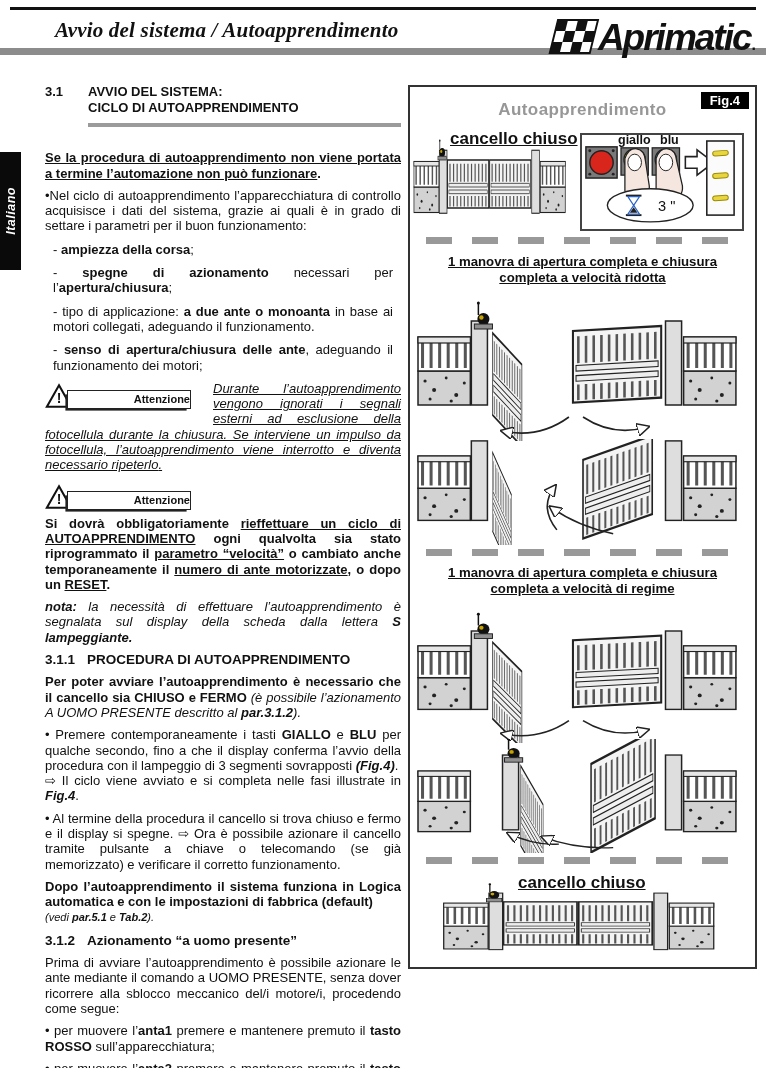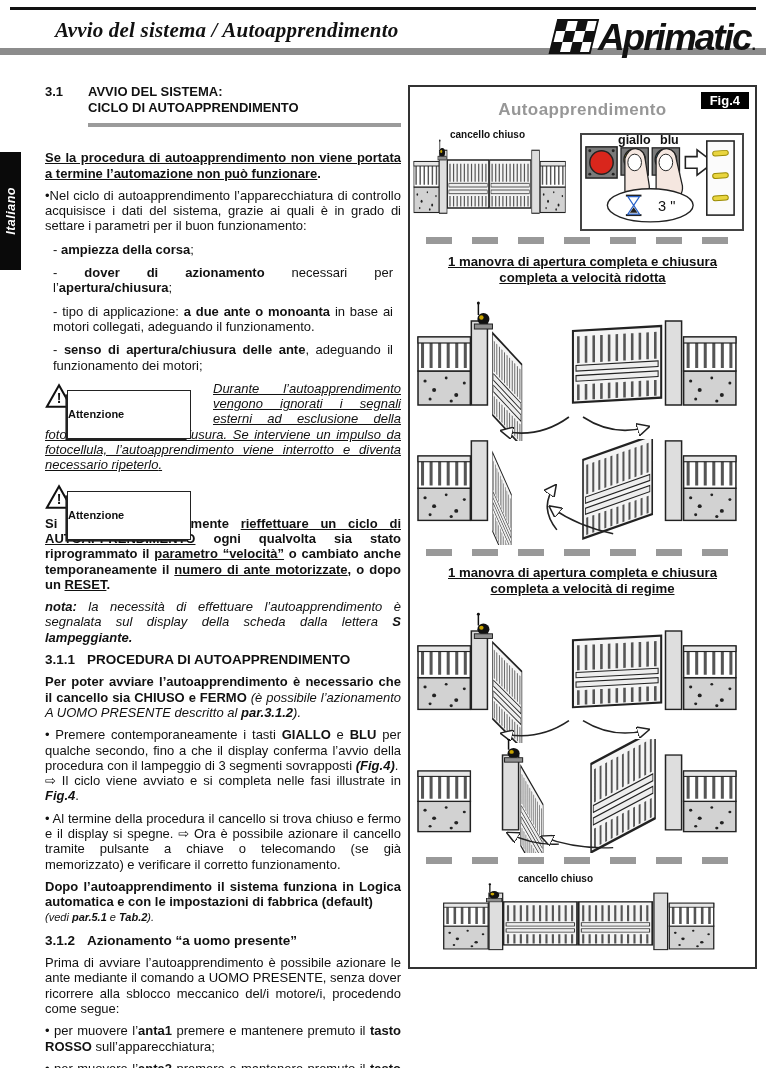--- a/index.html
+++ b/index.html
@@ -30,30 +30,30 @@
   .h1{display:flex;font-weight:700;font-size:13px;line-height:16px;margin:0;}
   .h1 .num{width:43px;flex:none;}
   .h-rule{height:4px;background:#9b9b9b;margin:4px 0 8px 43px;}
   .h2{display:flex;gap:12px;font-weight:700;font-size:13.5px;margin:13px 0 6px;}
   .list p{margin:8px;}
   
   .att{position:relative;width:160px;height:30px;margin:2px 8px 2px 0;}
   .att.fl{float:left;}
   .att-tri{position:absolute;left:0;top:0;}
   .att-box{position:absolute;left:22px;top:7px;width:122px;border:1.6px solid #222;
-           background:#fff;text-align:left;font-weight:700;font-size:11px;
-           padding:16px 0;box-shadow:-3px 3px 0 -1.4px #222;}
+           background:#fff;text-align:right;font-weight:700;font-size:11px;
+           padding:1px 0;box-shadow:-3px 3px 0 -1.4px #222;}
   .clear{clear:both;}
   
   .figure{position:absolute;left:408px;top:85px;width:345px;height:880px;border:2px solid #333;background:#fff;}
   .fig-label{position:absolute;top:5px;right:6px;background:#000;color:#fff;font-weight:700;
              font-size:13px;padding:1px 9px;}
   .fig-title{position:absolute;top:13px;left:0;width:100%;text-align:center;color:#979797;
              font-weight:800;font-size:17px;letter-spacing:.4px;}
-  .gate-label{position:absolute;font-weight:700;font-size:10px;}
+  .gate-label{position:absolute;font-weight:700;font-size:17px;text-decoration:underline;}
   .divider{position:absolute;left:16px;right:16px;height:7px;
            background:repeating-linear-gradient(90deg,#999 0 26px,transparent 26px 46px);}
   .caption{position:absolute;left:0;width:100%;text-align:center;font-weight:700;
            font-size:13.2px;line-height:15.5px;text-decoration:underline;}
   .panel{position:absolute;left:170px;top:46px;width:160px;height:94px;border:2px solid #444;background:#fff;}
   .panel .blbl{position:absolute;top:-2px;font-weight:700;font-size:12.5px;}
   svg{display:block;}
 </style>
 </head>
 <body>
@@ -134,21 +134,21 @@
 
     <p class="b">
       <br>
       <span class="u">Se la procedura di autoapprendimento non viene portata a termine l’automazione non può funzionare</span><span>.</span>
     </p>
 
     <p><span>•Nel ciclo di autoapprendimento l’apparecchiatura di controllo acquisisce i dati del sistema, grazie ai quali è in grado di settare i parametri per il buon funzionamento:</span></p>
 
     <div class="list">
       <p><span>- </span><span class="b">ampiezza della corsa</span><span>;</span></p>
-      <p><span>- </span><span class="b">dover di azionamento</span><span> necessari per l’</span><span class="b">apertura/chiusura</span><span>;</span></p>
+      <p><span>- </span><span class="b">spegne di azionamento</span><span> necessari per l’</span><span class="b">apertura/chiusura</span><span>;</span></p>
       <p><span>- tipo di applicazione: </span><span class="b">a due ante o monoanta</span><span> in base ai motori collegati, adeguando il funzionamento.</span></p>
       <p><span>- </span><span class="b">senso di apertura/chiusura delle ante</span><span>, adeguando il funzionamento dei motori;</span></p>
     </div>
 
     <div style="margin-top:6px;">
       <div class="att fl">
         <svg class="att-tri" width="28" height="26" viewBox="0 0 30 27">
           <polygon points="15,2 28,25 2,25" fill="#fff" stroke="#111" stroke-width="2.2"></polygon>
           <text x="15" y="21" text-anchor="middle" font-size="15" font-weight="bold" font-family="Liberation Sans,sans-serif" fill="#111">!</text>
         </svg>

